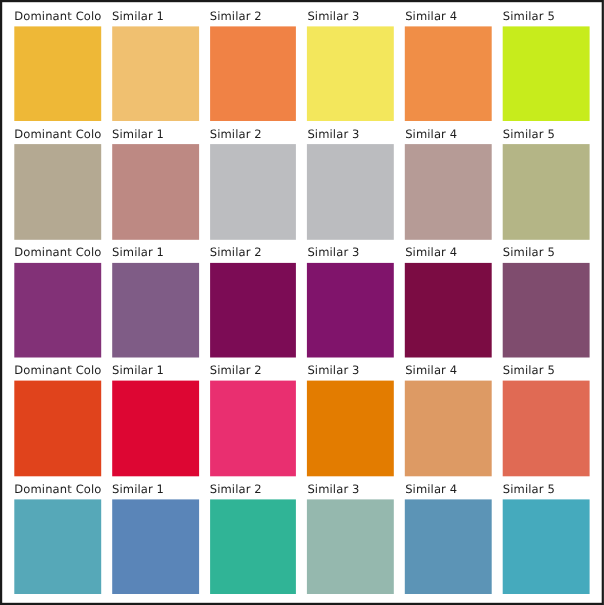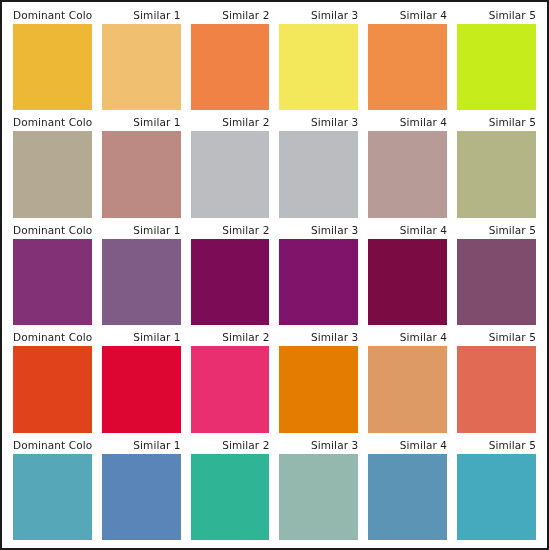--- a/index.html
+++ b/index.html
@@ -52,21 +52,21 @@
     font-size: 10.5px;
     color: #1c1c1c;
     white-space: nowrap;
     overflow: hidden;
     letter-spacing: 0.1px;
   }
   .swatch-cell.dominant .swatch-label {
     text-align: left;
   }
   .swatch-cell.similar .swatch-label {
-    text-align: right;
+    text-align: left;
   }
   .swatch-chip {
     flex: 1 1 auto;
     width: 100%;
     min-height: 0;
     margin-bottom: 3px;
   }
 </style>
 </head>
 <body>

